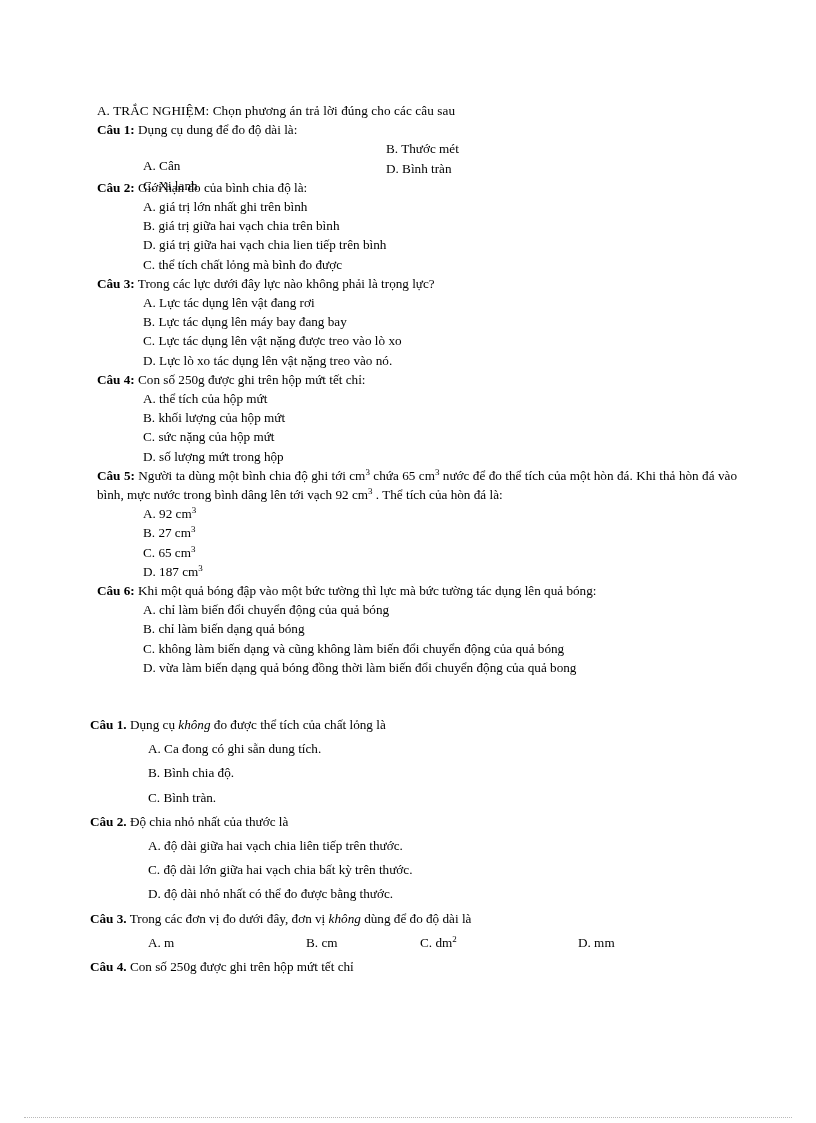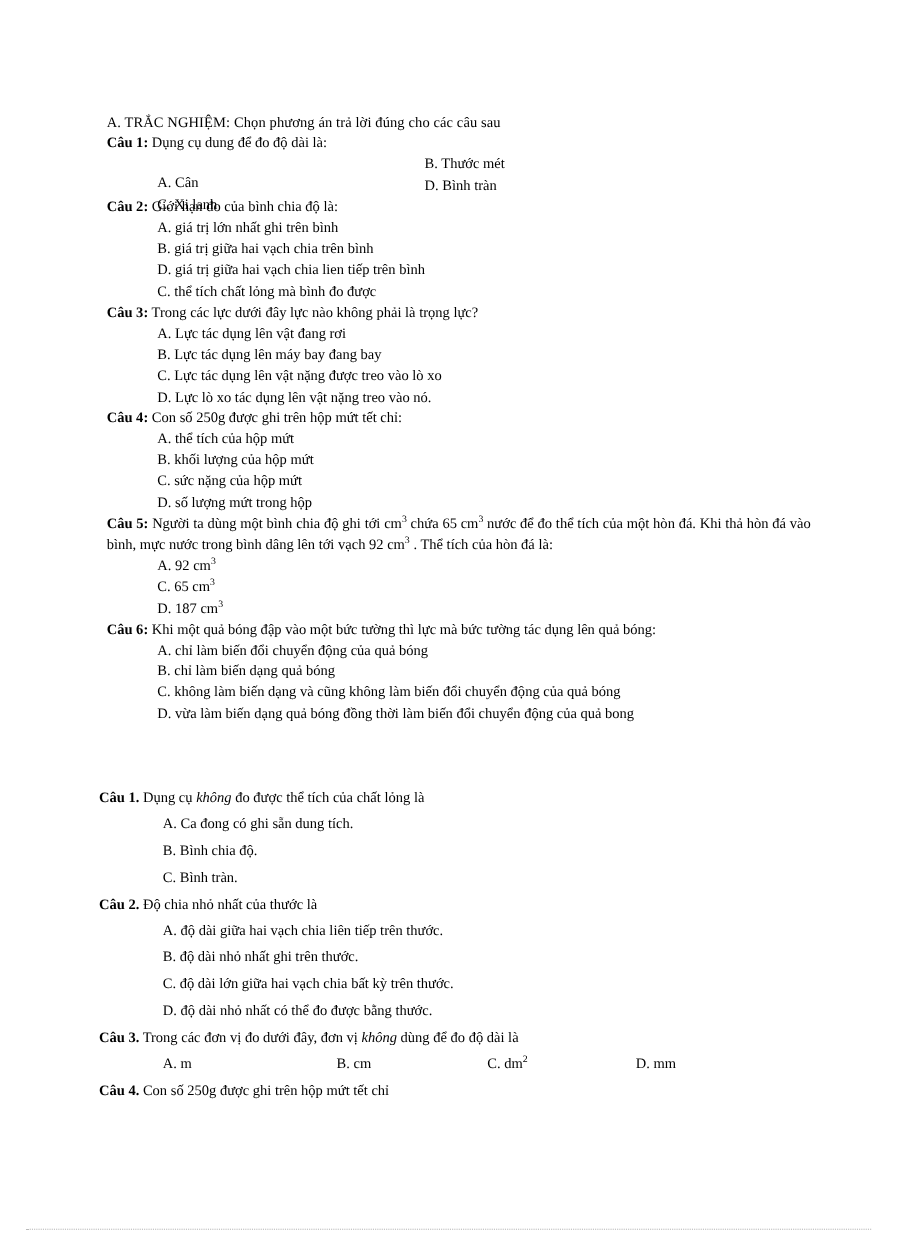--- a/index.html
+++ b/index.html
@@ -79,21 +79,21 @@
     white-space: nowrap;
   }
   
   .optrow4 {
     position: relative;
     height: 24.2px;
     white-space: nowrap;
   }
   .optrow4 .c1 { position: absolute; left: 58px;  top: 0; }
   .optrow4 .c2 { position: absolute; left: 216px; top: 0; }
-  .optrow4 .c3 { position: absolute; left: 353px; top: 0; }
+  .optrow4 .c3 { position: absolute; left: 330px; top: 0; }
   .optrow4 .c4 { position: absolute; left: 488px; top: 0; }
 
   sup {
     font-size: 0.68em;
     vertical-align: super;
     line-height: 0;
   }
 
   .footer-rule {
     position: absolute;
@@ -151,20 +151,22 @@
     <div class="opt">A. thể tích của hộp mứt</div>
     <div class="opt">B. khối lượng của hộp mứt</div>
     <div class="opt">C. sức nặng của hộp mứt</div>
     <div class="opt">D. số lượng mứt trong hộp</div>
 
     <div class="para">
       <span class="qlabel">Câu 5:</span> <span>Người ta dùng một bình chia độ ghi tới cm</span><sup>3</sup><span> chứa 65 cm</span><sup>3</sup><span> nước để đo thể tích của một hòn đá. Khi thả hòn đá vào bình, mực nước trong bình dâng lên tới vạch 92 cm</span><sup>3</sup><span> . Thể tích của hòn đá là:</span>
     </div>
     <div class="opt"><span>A. 92 cm</span><sup>3</sup>
     </div>
+    <div class="opt"><span>B. 27 cm</span><sup>3</sup>
+    </div>
     <div class="opt"><span>C. 65 cm</span><sup>3</sup>
     </div>
     <div class="opt"><span>D. 187 cm</span><sup>3</sup>
     </div>
 
     <div class="qline">
       <span class="qlabel">Câu 6:</span>
       <span>Khi một quả bóng đập vào một bức tường thì lực mà bức tường tác dụng lên quả bóng:</span>
     </div>
     <div class="opt">A. chỉ làm biến đổi chuyển động của quả bóng</div>
@@ -181,21 +183,20 @@
     </div>
     <div class="opt">A. Ca đong có ghi sẵn dung tích.</div>
     <div class="opt">B. Bình chia độ.</div>
     <div class="opt">C. Bình tràn.</div>
 
     <div class="qline">
       <span class="qlabel">Câu 2.</span>
       <span>Độ chia nhỏ nhất của thước là</span>
     </div>
     <div class="opt">A. độ dài giữa hai vạch chia liên tiếp trên thước.</div>
-    <div class="opt">B. độ dài nhỏ nhất ghi trên thước.</div>
     <div class="opt">C. độ dài lớn giữa hai vạch chia bất kỳ trên thước.</div>
     <div class="opt">D. độ dài nhỏ nhất có thể đo được bằng thước.</div>
 
     <div class="qline">
       <span class="qlabel">Câu 3.</span>
       <span>Trong các đơn vị đo dưới đây, đơn vị </span><span class="neg">không</span><span> dùng để đo độ dài là</span>
     </div>
     <div class="optrow4">
       <span class="c1"><span>A. m</span><sup></sup>
       </span>

